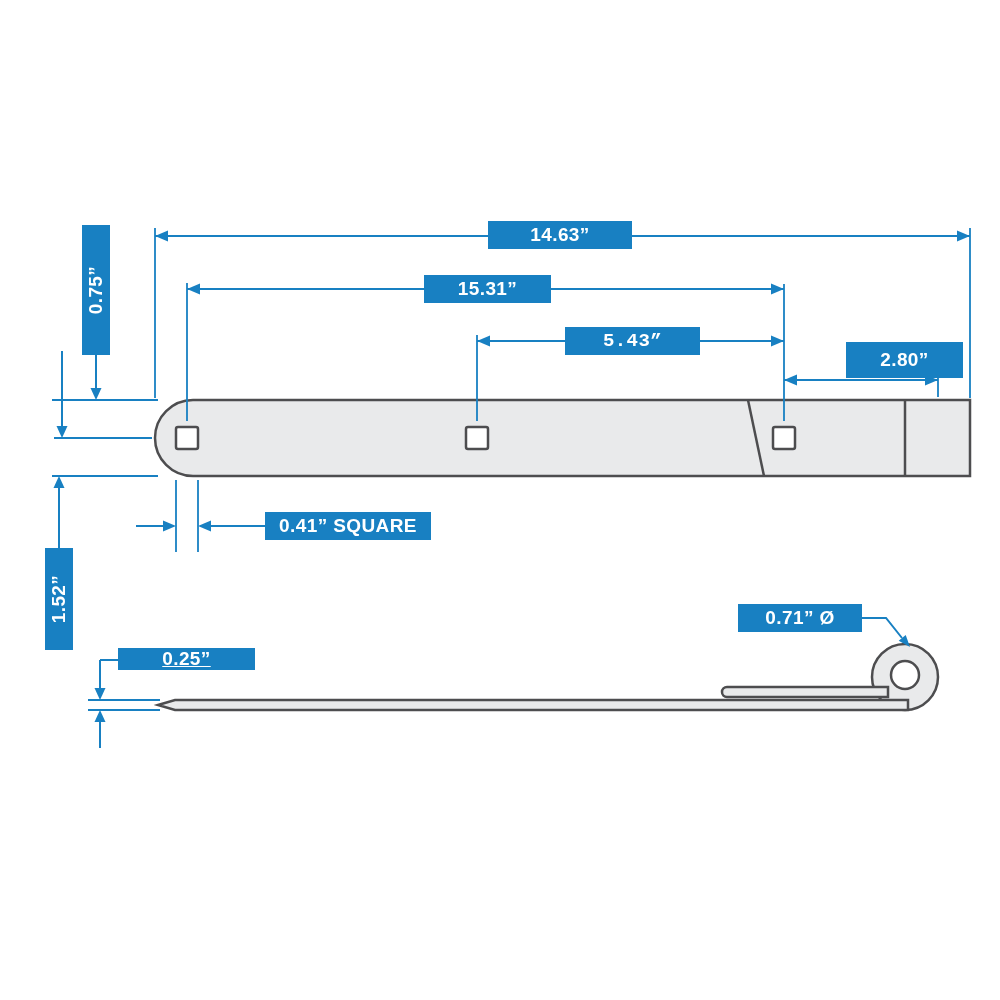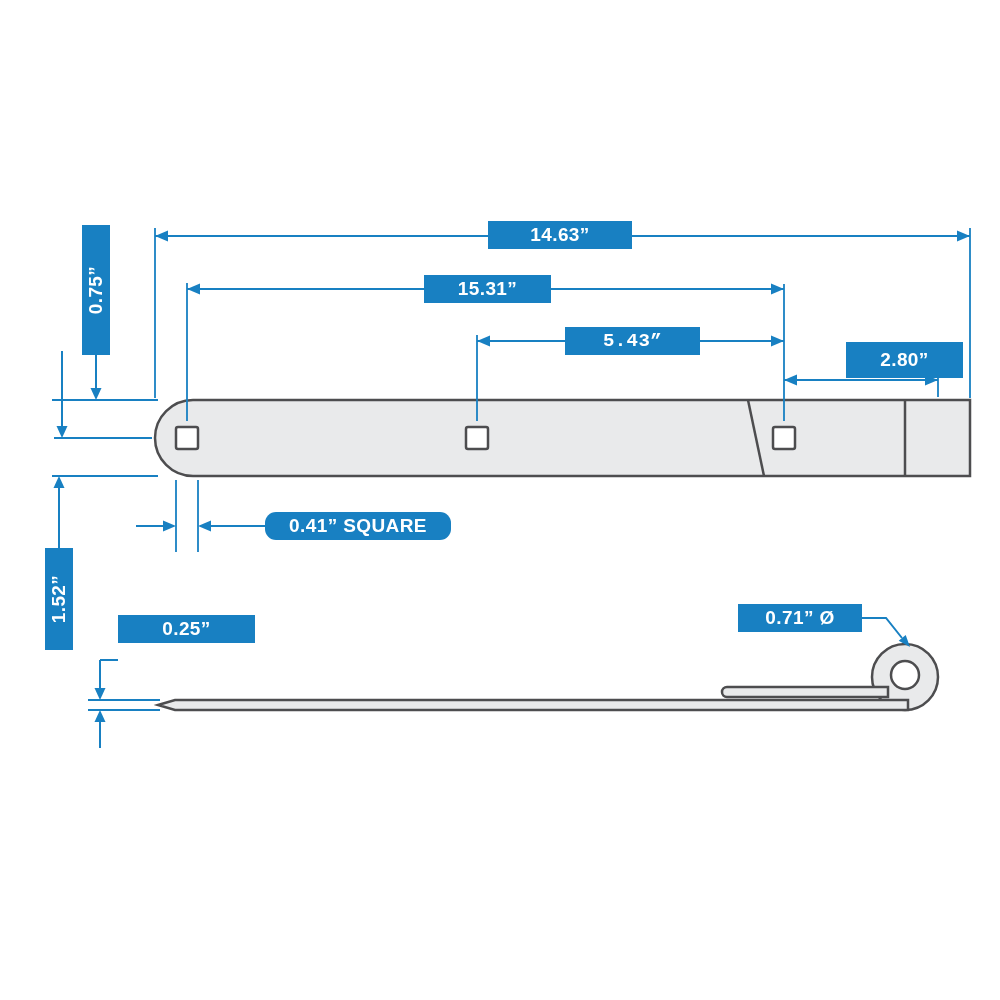--- a/index.html
+++ b/index.html
@@ -122,19 +122,19 @@
   <div class="dim-label" style="left:424px;top:275px;width:127px;height:28px;">15.31”</div>
 
   <div class="dim-label" style="left:565px;top:327px;width:135px;height:28px;font-family:Liberation Mono, monospace;">5.43”</div>
 
   <div class="dim-label" style="left:810px;top:342px;width:117px;height:36px;margin-left:36px;">2.80”</div>
 
   <div class="dim-label rot" style="left:31px;top:276px;width:130px;height:28px;">0.75”</div>
 
   <div class="dim-label rot" style="left:8px;top:585px;width:102px;height:28px;">1.52”</div>
 
-  <div class="dim-label" style="left:265px;top:512px;width:186px;height:28px;border-radius:11px;">0.41” SQUARE</div>
+  <div class="dim-label" style="left:265px;top:512px;width:166px;height:28px;">0.41” SQUARE</div>
 
-  <div class="dim-label" style="left:118px;top:615px;width:137px;height:28px;">0.25”</div>
+  <div class="dim-label" style="left:118px;top:648px;width:137px;height:22px;text-decoration:underline;">0.25”</div>
 
   <div class="dim-label" style="left:738px;top:604px;width:124px;height:28px;">0.71” Ø</div>
 
 </div>
 
 </body></html>

